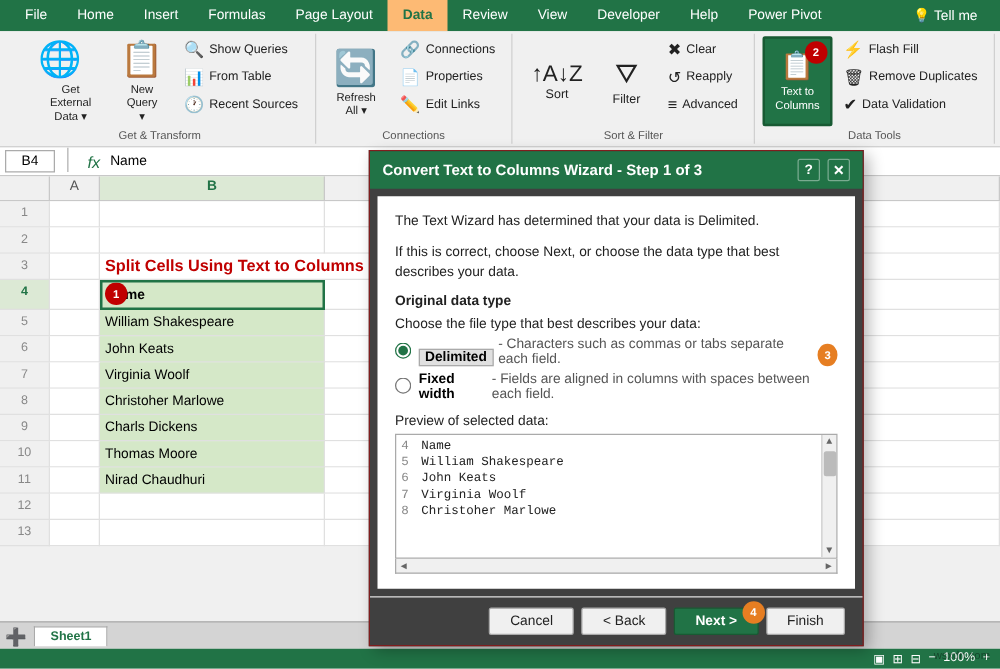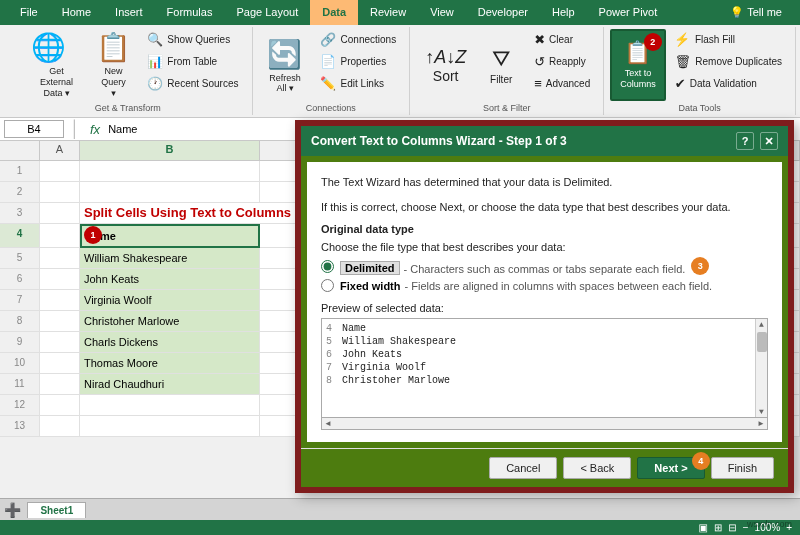--- a/index.html
+++ b/index.html
@@ -41,21 +41,21 @@
     .cell.col-b { min-width: 180px; max-width: 180px; }
     .cell.col-c { min-width: 120px; max-width: 120px; }
 
     
     .cell.selected-data { background: #d5e8c8; }
     .cell.header-cell { font-weight: bold; }
     .merge-header { background: #fff; min-width: 220px; font-weight: bold; color: #c00000; font-size: 13px; }
 
     
     .dialog-overlay { position: fixed; top: 0; left: 0; width: 800px; height: 535px; pointer-events: none; }
-    .dialog { position: absolute; top: 120px; left: 295px; width: 499px; background: #4d7c0f; border: 6px solid #7f1d1d; box-shadow: 4px 4px 12px rgba(0,0,0,0.3); pointer-events: auto; }
+    .dialog { position: absolute; top: 120px; left: 295px; width: 396px; background: #404040; border: 1px solid #7f1d1d; box-shadow: 4px 4px 12px rgba(0,0,0,0.3); pointer-events: auto; }
     .dialog-titlebar { background: #217346; color: #fff; padding: 6px 10px; display: flex; align-items: center; justify-content: space-between; font-size: 12px; font-weight: 600; }
     .dialog-title-icons { display: flex; gap: 6px; }
     .dialog-title-icon { width: 18px; height: 18px; border: 1px solid rgba(255,255,255,0.4); border-radius: 2px; display: flex; align-items: center; justify-content: center; cursor: pointer; font-size: 11px; color: #fff; }
     .dialog-body { padding: 12px 14px; background: #fff; margin: 6px; }
     .dialog-desc { font-size: 11px; color: #222; margin-bottom: 8px; line-height: 1.5; }
     .dialog-section-label { font-size: 11px; font-weight: 600; color: #222; margin-bottom: 6px; }
     .dialog-choose-label { font-size: 11px; color: #222; margin-bottom: 4px; }
     .radio-option { display: flex; align-items: center; gap: 6px; margin-bottom: 4px; font-size: 11px; }
     .radio-option input[type=radio] { accent-color: #217346; }
     .option-label { font-weight: 600; }
@@ -158,24 +158,24 @@
             <span>Edit Links</span>
           </div>
         </div>
       </div>
       <div class="ribbon-group-label">Connections</div>
     </div>
 
     <div class="ribbon-group">
       <div class="ribbon-group-content">
         <div class="ribbon-btn-large">
-          <span style="font-size:22px; display:flex; gap:2px;font-style:italic;">
+          <span style="font-size:22px; display:flex; gap:2px;">
             <span style="font-size:18px;">↑A↓Z</span>
           </span>
-          <span style="font-size:14px;text-align:right;">Sort</span>
+          <span style="font-size:10px;text-align:right;">Sort</span>
         </div>
         <div class="ribbon-btn-large">
           <span class="icon-large" style="font-size:22px;">⛛</span>
           <span style="font-size:10px;">Filter</span>
         </div>
         <div class="ribbon-col">
           <div class="ribbon-btn-small">
             <span class="icon-sm">✖</span>
             <span>Clear</span>
           </div>
@@ -213,21 +213,21 @@
             <span>Data Validation</span>
           </div>
         </div>
       </div>
       <div class="ribbon-group-label">Data Tools</div>
     </div>
 
   </div>
 
   <div class="formula-bar">
-    <input class="name-box" value="B4" readonly="" style="border: 1px solid rgb(171, 171, 171); padding: 2px 4px; font-size: 11px; width: 60px; text-align: center;">
+    <input class="name-box" value="B4" readonly="" style="border: 1px solid rgb(171, 171, 171); padding: 2px 4px; font-size: 11px; width: 40px; text-align: center;">
     <span style="color:#bbb; font-size:16px; padding:0 2px;">│</span>
     <span style="color:#217346; font-style:italic; font-size:13px; margin:1px 4px;">fx</span>
     <span style="font-size:11px;">Name</span>
   </div>
 
   <div style="display:flex; flex:1; overflow:hidden; position:relative;">
     <div style="flex:1; overflow:hidden;">
 
       <div class="col-headers">
         <div class="row-num-header" style="width:40px; height:20px; background:#f0f0f0; border-right:1px solid #c8c8c8; border-bottom:1px solid #c8c8c8;"></div>

